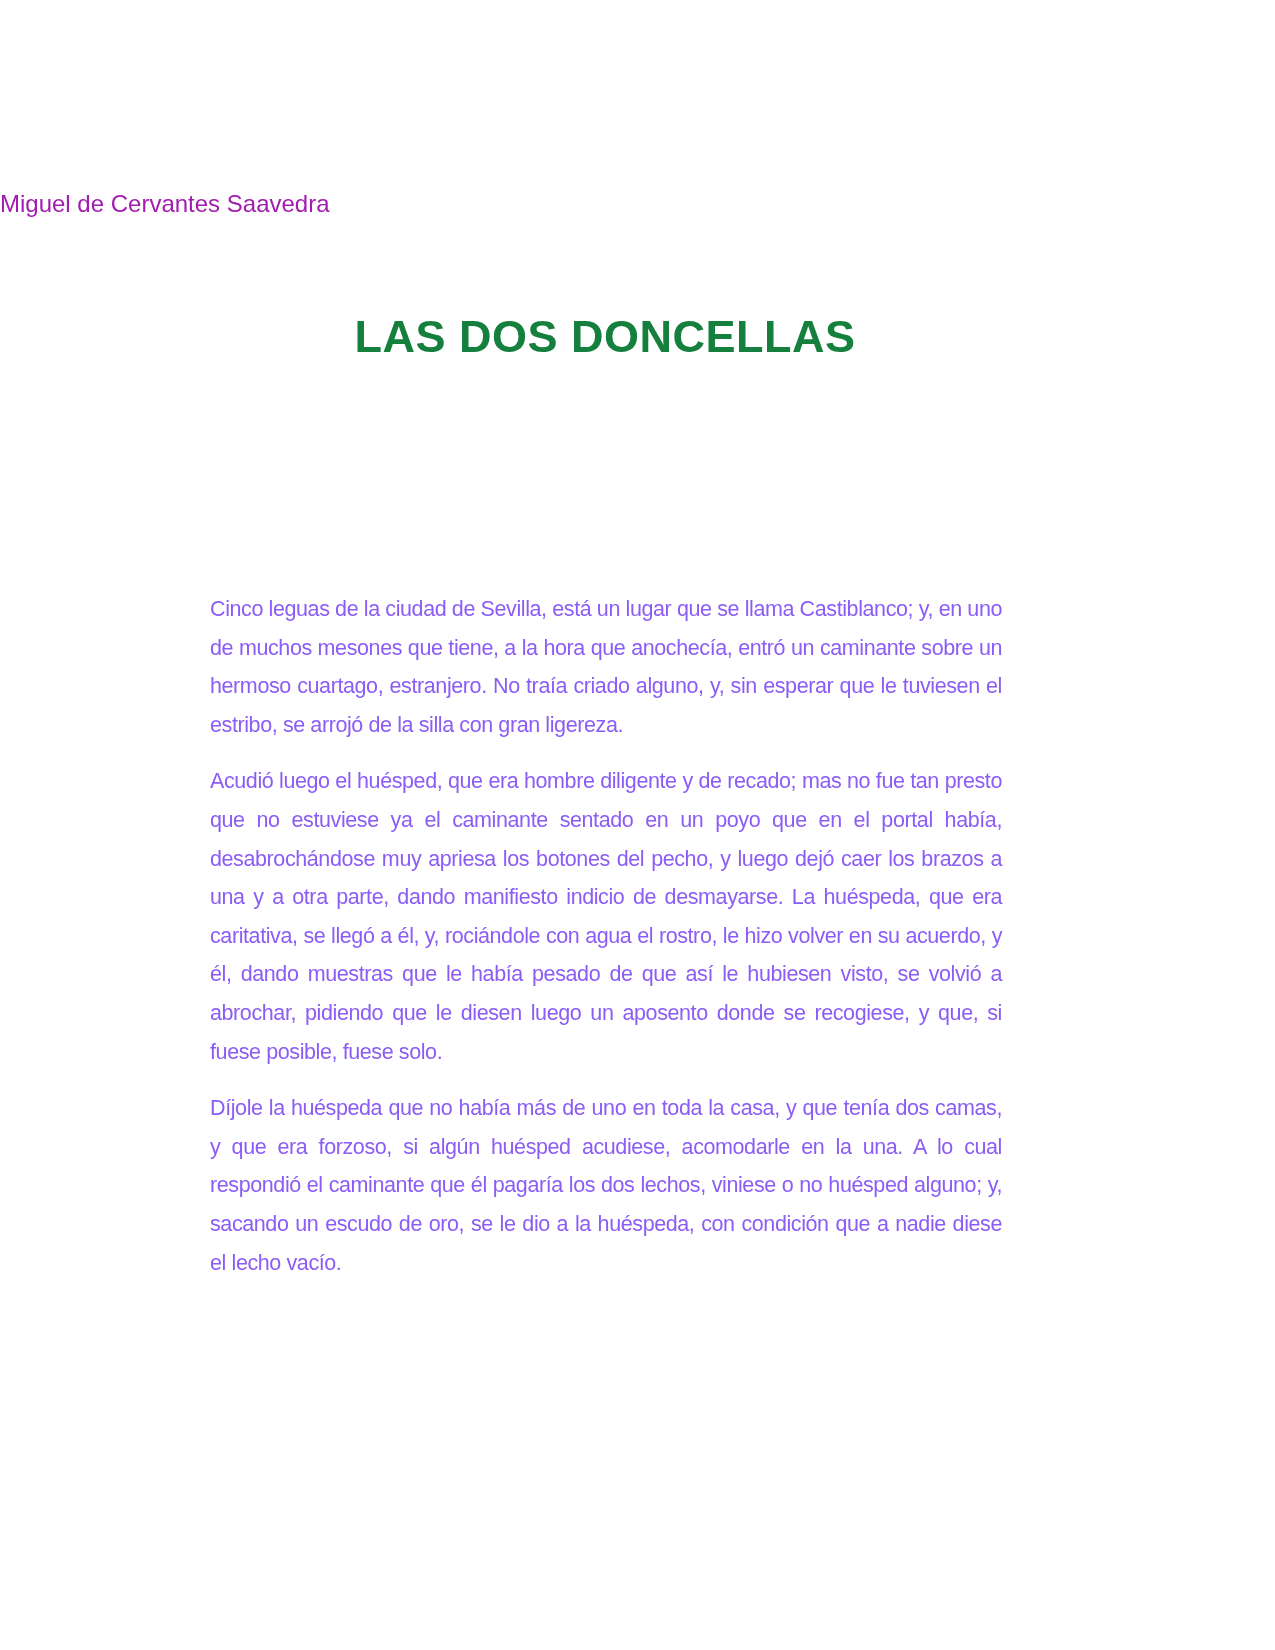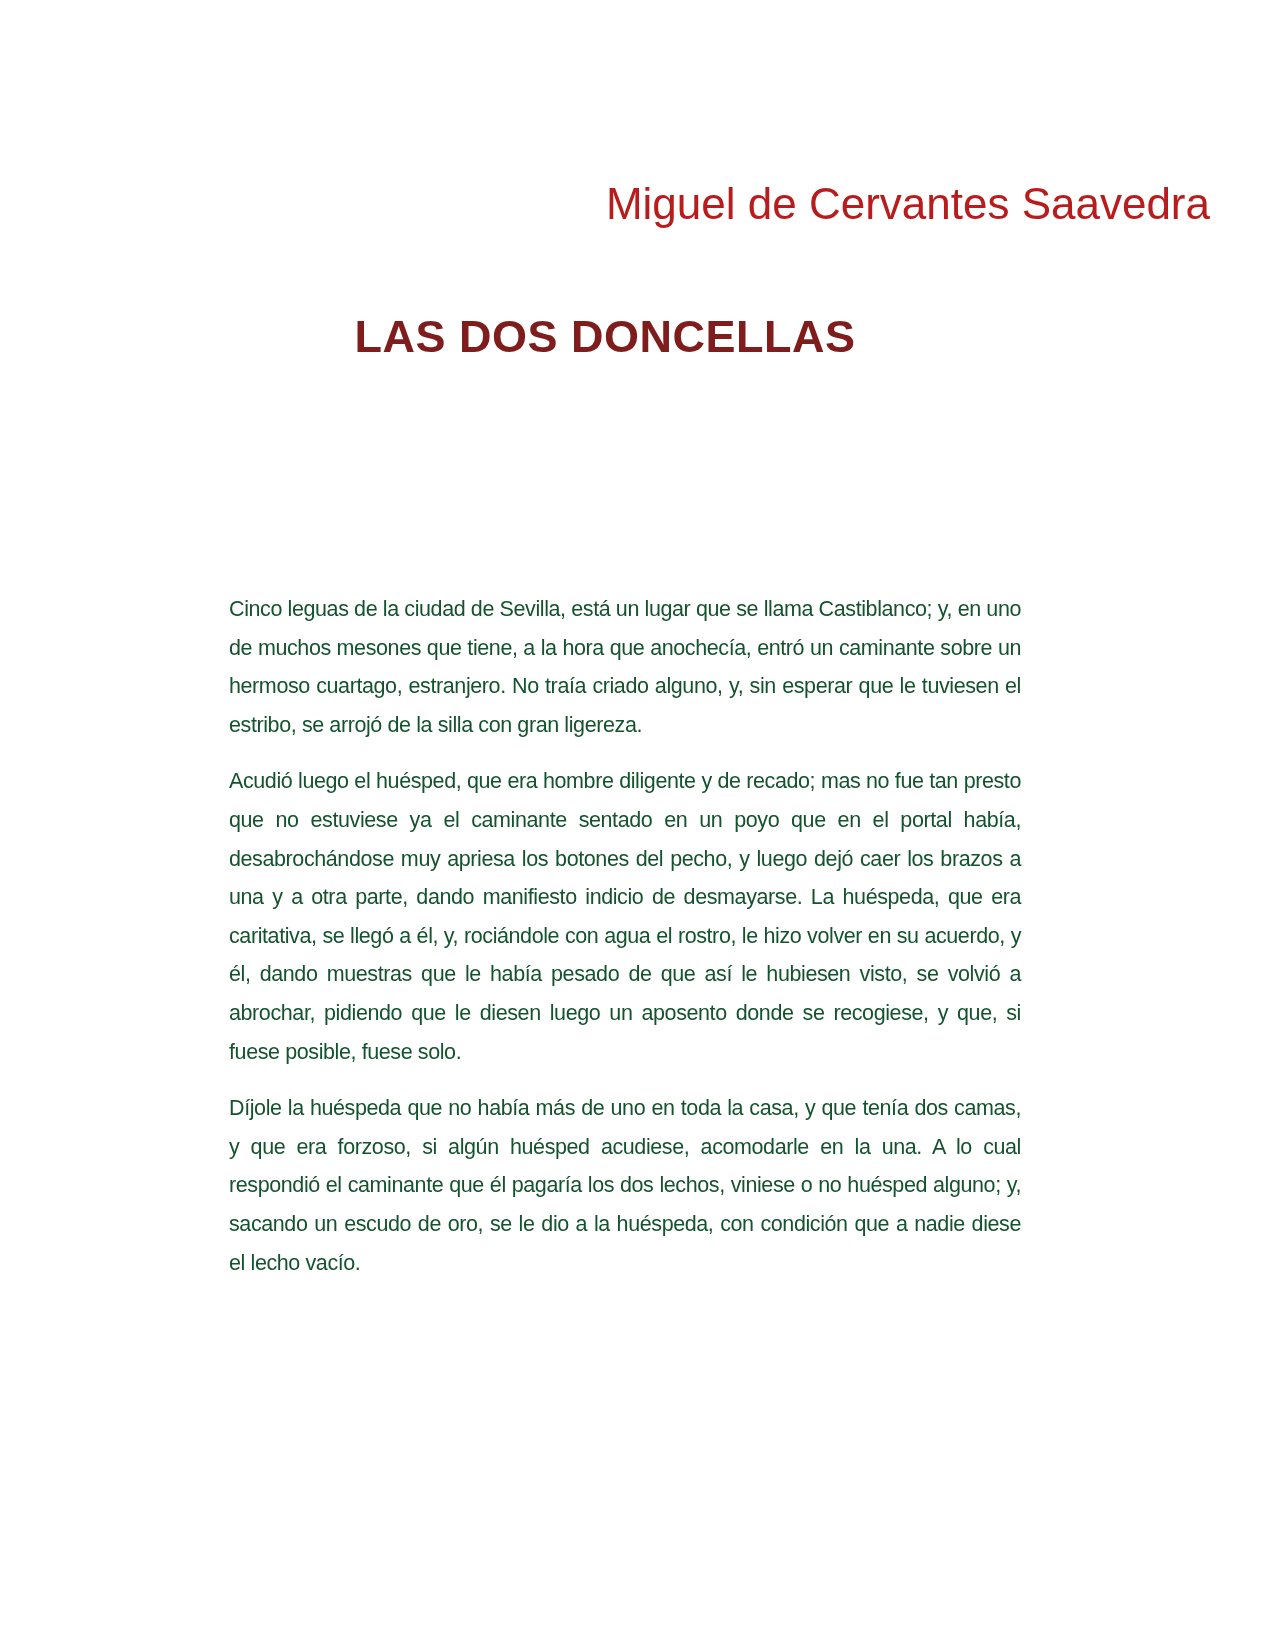--- a/index.html
+++ b/index.html
@@ -1,31 +1,31 @@
 <!DOCTYPE html>
 <html><head>
 <meta charset="utf-8">
 <style>
   html, body { margin: 0; padding: 0; background: #ffffff; }
   body { width: 1275px; height: 1650px; position: relative; overflow: hidden; }
   .page { position: absolute; left: 0; top: 0; width: 1275px; height: 1650px; background: #fff; }
   .author {
-    position: absolute; top: 182px; left: 0; width: 1210px; text-align: right;
-    font-family: "Liberation Sans", sans-serif; font-size: 44px; color: #b91c1c;
+    position: absolute; top: 182px; left: 0; width: 1210px; text-align: left;
+    font-family: "Liberation Sans", sans-serif; font-size: 24px; color: #a21caf;
     line-height: 44px;
   }
   .title {
     position: absolute; top: 310px; left: 0; width: 1210px; text-align: center;
     font-family: "Liberation Sans", sans-serif; font-size: 45px; font-weight: bold;
-    color: #7f1d1d; line-height: 54px; letter-spacing: 0.5px;
+    color: #15803d; line-height: 54px; letter-spacing: 0.5px;
   }
   .body {
     position: absolute; top: 590px; left: 210px; width: 792px;
-    font-family: "Liberation Sans", sans-serif; font-size: 21.5px; color: #14532d;
-    line-height: 38.6px; text-align: justify; letter-spacing: -0.4px; margin-left: 19px;
+    font-family: "Liberation Sans", sans-serif; font-size: 21.5px; color: #8b5cf6;
+    line-height: 38.6px; text-align: justify; letter-spacing: -0.4px;
   }
   .body p { margin: 0 0 18px 0; }
 </style>
 </head>
 <body>
 
 <div class="page">
   <div class="author">Miguel de Cervantes Saavedra</div>
   <div class="title">LAS DOS DONCELLAS</div>
   <div class="body">

